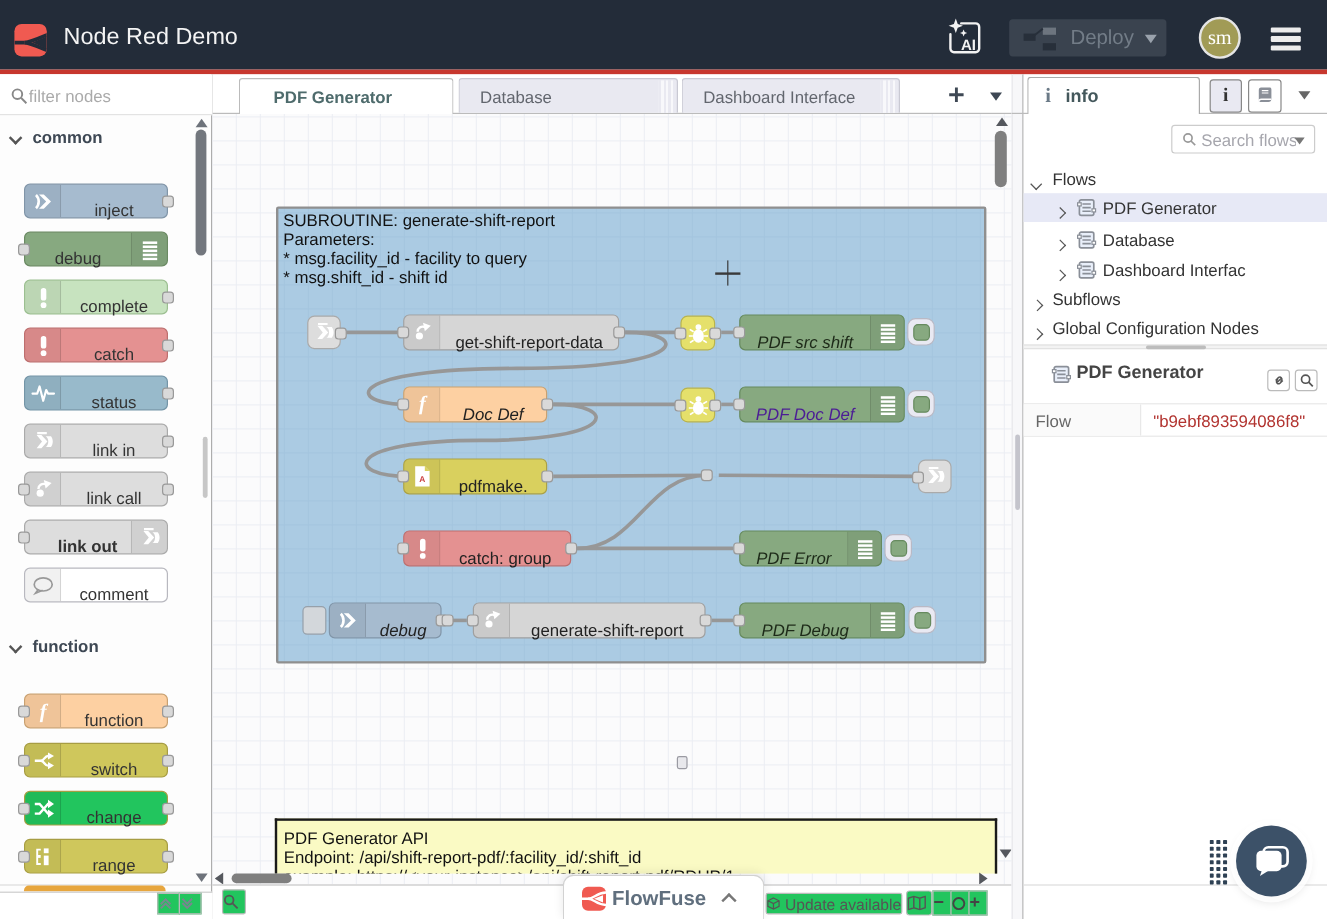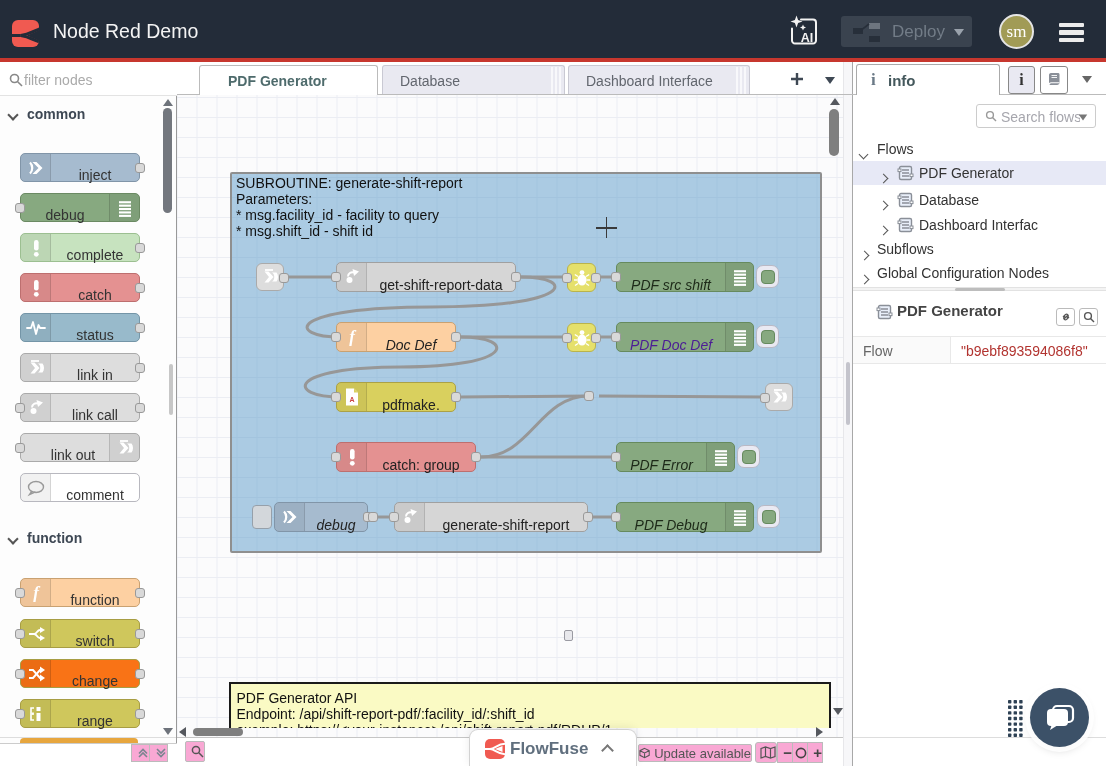--- a/index.html
+++ b/index.html
@@ -37,21 +37,21 @@
 
 #splitter{position:absolute;left:843px;top:62px;width:10px;height:704px;background:#f7f7f9;border-left:1px solid #e7e7ea;border-right:1px solid #a8a8a8;}
 #sidebar{position:absolute;left:853px;top:62px;width:253px;height:704px;background:#fff;}
 .sbtn{position:absolute;border:1px solid #999;border-radius:3px;background:#fff;display:flex;align-items:center;justify-content:center;}
 .chev{display:inline-block;width:7px;height:7px;border-right:1.8px solid #555;border-bottom:1.8px solid #555;}
 .chev.r{transform:rotate(-45deg);}
 .chev.d{transform:rotate(45deg);}
 .caret{width:0;height:0;border-left:5.5px solid transparent;border-right:5.5px solid transparent;border-top:7px solid #666;}
 .treetxt{position:absolute;font-size:14px;color:#333;}
 
-.fbtn{position:absolute;background:#f9a8d4;border:1px solid #bbb;display:flex;align-items:center;justify-content:flex-end;color:#444;}
+.fbtn{position:absolute;background:#22c55e;border:1px solid #bbb;display:flex;align-items:center;justify-content:flex-start;color:#444;}
 
 </style></head><body>
 <div id="header"></div>
 <div id="redline"></div>
 <div class="abs" style="left:12px;top:20px;width:27px;height:27px;background:#f05a51;border-radius:6px;overflow:hidden;">
 <svg width="27" height="27" viewBox="0 0 27 27" style="position:absolute;left:0;top:0">
       <g stroke="#232c39" stroke-width="3" fill="none">
         <path d="M-1 15.5 h9.5"></path>
         <path d="M8.5 15.5 C 13.5 15.2 19 12.5 28 8.7"></path>
         <path d="M8.5 15.5 C 13.5 15.8 19 18.5 28 22.3"></path>
@@ -178,21 +178,21 @@
     <div class="port" style="right:-6px;top:9px;"></div>
   </div>
 <div class="pnode" style="top:433px;background:#dddddd;border-color:#aaaaaa;">
     <div class="picn r">
       <svg width="18" height="18" viewBox="0 0 18 18" style="">
         <path d="M8 9 l-4.5-5.5 h4 l5 5.5 -5 5.5 h-4 z" fill="#fff"></path>
         <path d="M11 4.5 C14 6 14 12 11 13.5 l4.5 0 C17.5 11 17.5 7 15.5 4.5 z" fill="#fff"></path>
         <path d="M4 2 h8" stroke="#fff" stroke-width="1.8"></path>
       </svg>
     </div>
-    <div class="plbl" style="left:16px;right:30px;">link out</div>
+    <div class="plbl" style="left:16px;right:30px;font-weight:bold;">link out</div>
     <div class="port" style="left:-6px;top:9px;"></div>
   </div>
 <div class="pnode" style="top:473px;background:#ffffff;border-color:#b8b8bf;">
     <div class="picn l">
       <svg width="20" height="18" viewBox="0 0 20 18" style="">
         <ellipse cx="10" cy="8" rx="7.5" ry="5.5" fill="none" stroke="#999" stroke-width="1.4"></ellipse>
         <path d="M6 12 l-2.5 3.5 l6 -2.6" fill="none" stroke="#999" stroke-width="1.4"></path>
       </svg>
     </div>
     <div class="plbl" style="left:30px;right:0;">comment</div>
@@ -213,21 +213,21 @@
         <path d="M2 9 h5 c3 0 3 -4 6 -4 h1" stroke="#fff" stroke-width="2" fill="none"></path>
         <path d="M7 9 c3 0 3 4 6 4 h1" stroke="#fff" stroke-width="2" fill="none"></path>
         <path d="M13 2 l5 3 -5 3 z" fill="#fff"></path>
         <path d="M13 10 l5 3 -5 3 z" fill="#fff"></path>
       </svg>
     </div>
     <div class="plbl" style="left:30px;right:0;">switch</div>
     <div class="port" style="left:-6px;top:9px;"></div>
     <div class="port" style="right:-6px;top:9px;"></div>
   </div>
-<div class="pnode" style="top:659px;background:#f97316;border-color:#a79d43;">
+<div class="pnode" style="top:659px;background:#22c55e;border-color:#a79d43;">
     <div class="picn l">
       <svg width="18" height="18" viewBox="0 0 18 18" style="">
         <path d="M2 5 h4 l7 8 h2" stroke="#fff" stroke-width="2" fill="none"></path>
         <path d="M2 13 h4 l7 -8 h2" stroke="#fff" stroke-width="2" fill="none"></path>
         <path d="M13 1.5 l5 3.5 -5 3.5 z" fill="#fff"></path>
         <path d="M13 9.5 l5 3.5 -5 3.5 z" fill="#fff"></path>
       </svg>
     </div>
     <div class="plbl" style="left:30px;right:0;">change</div>
     <div class="port" style="left:-6px;top:9px;"></div>

